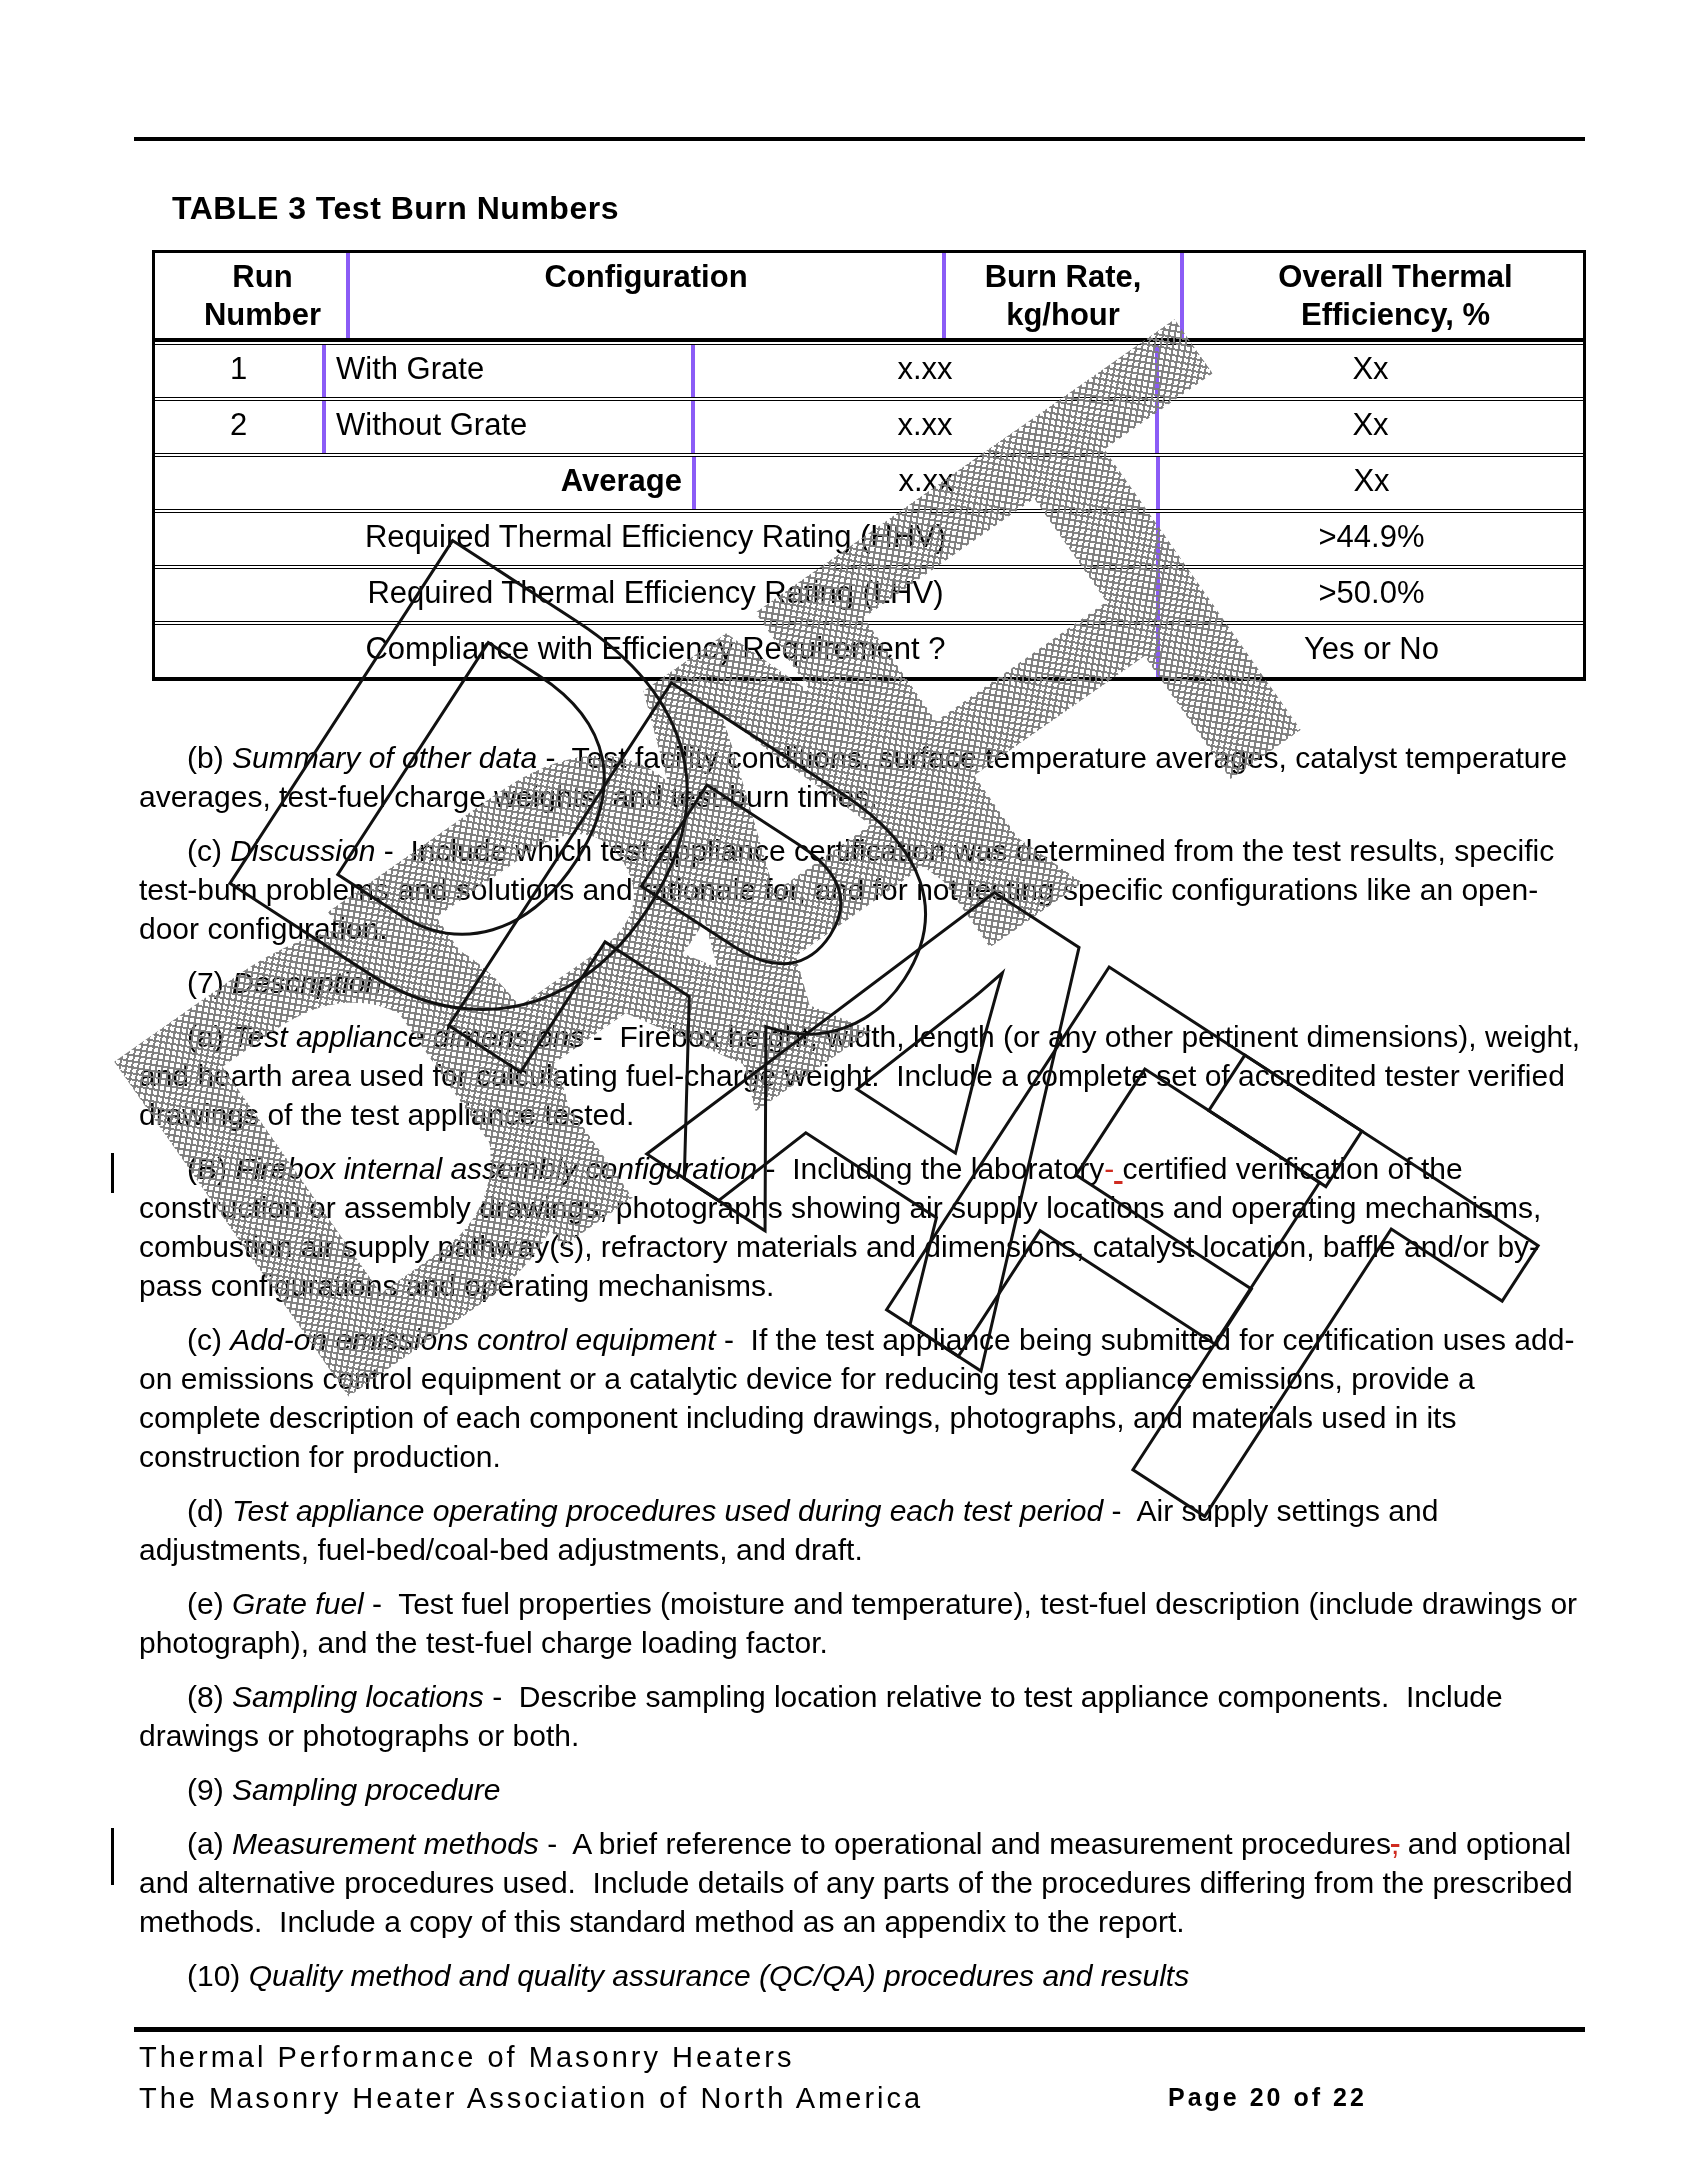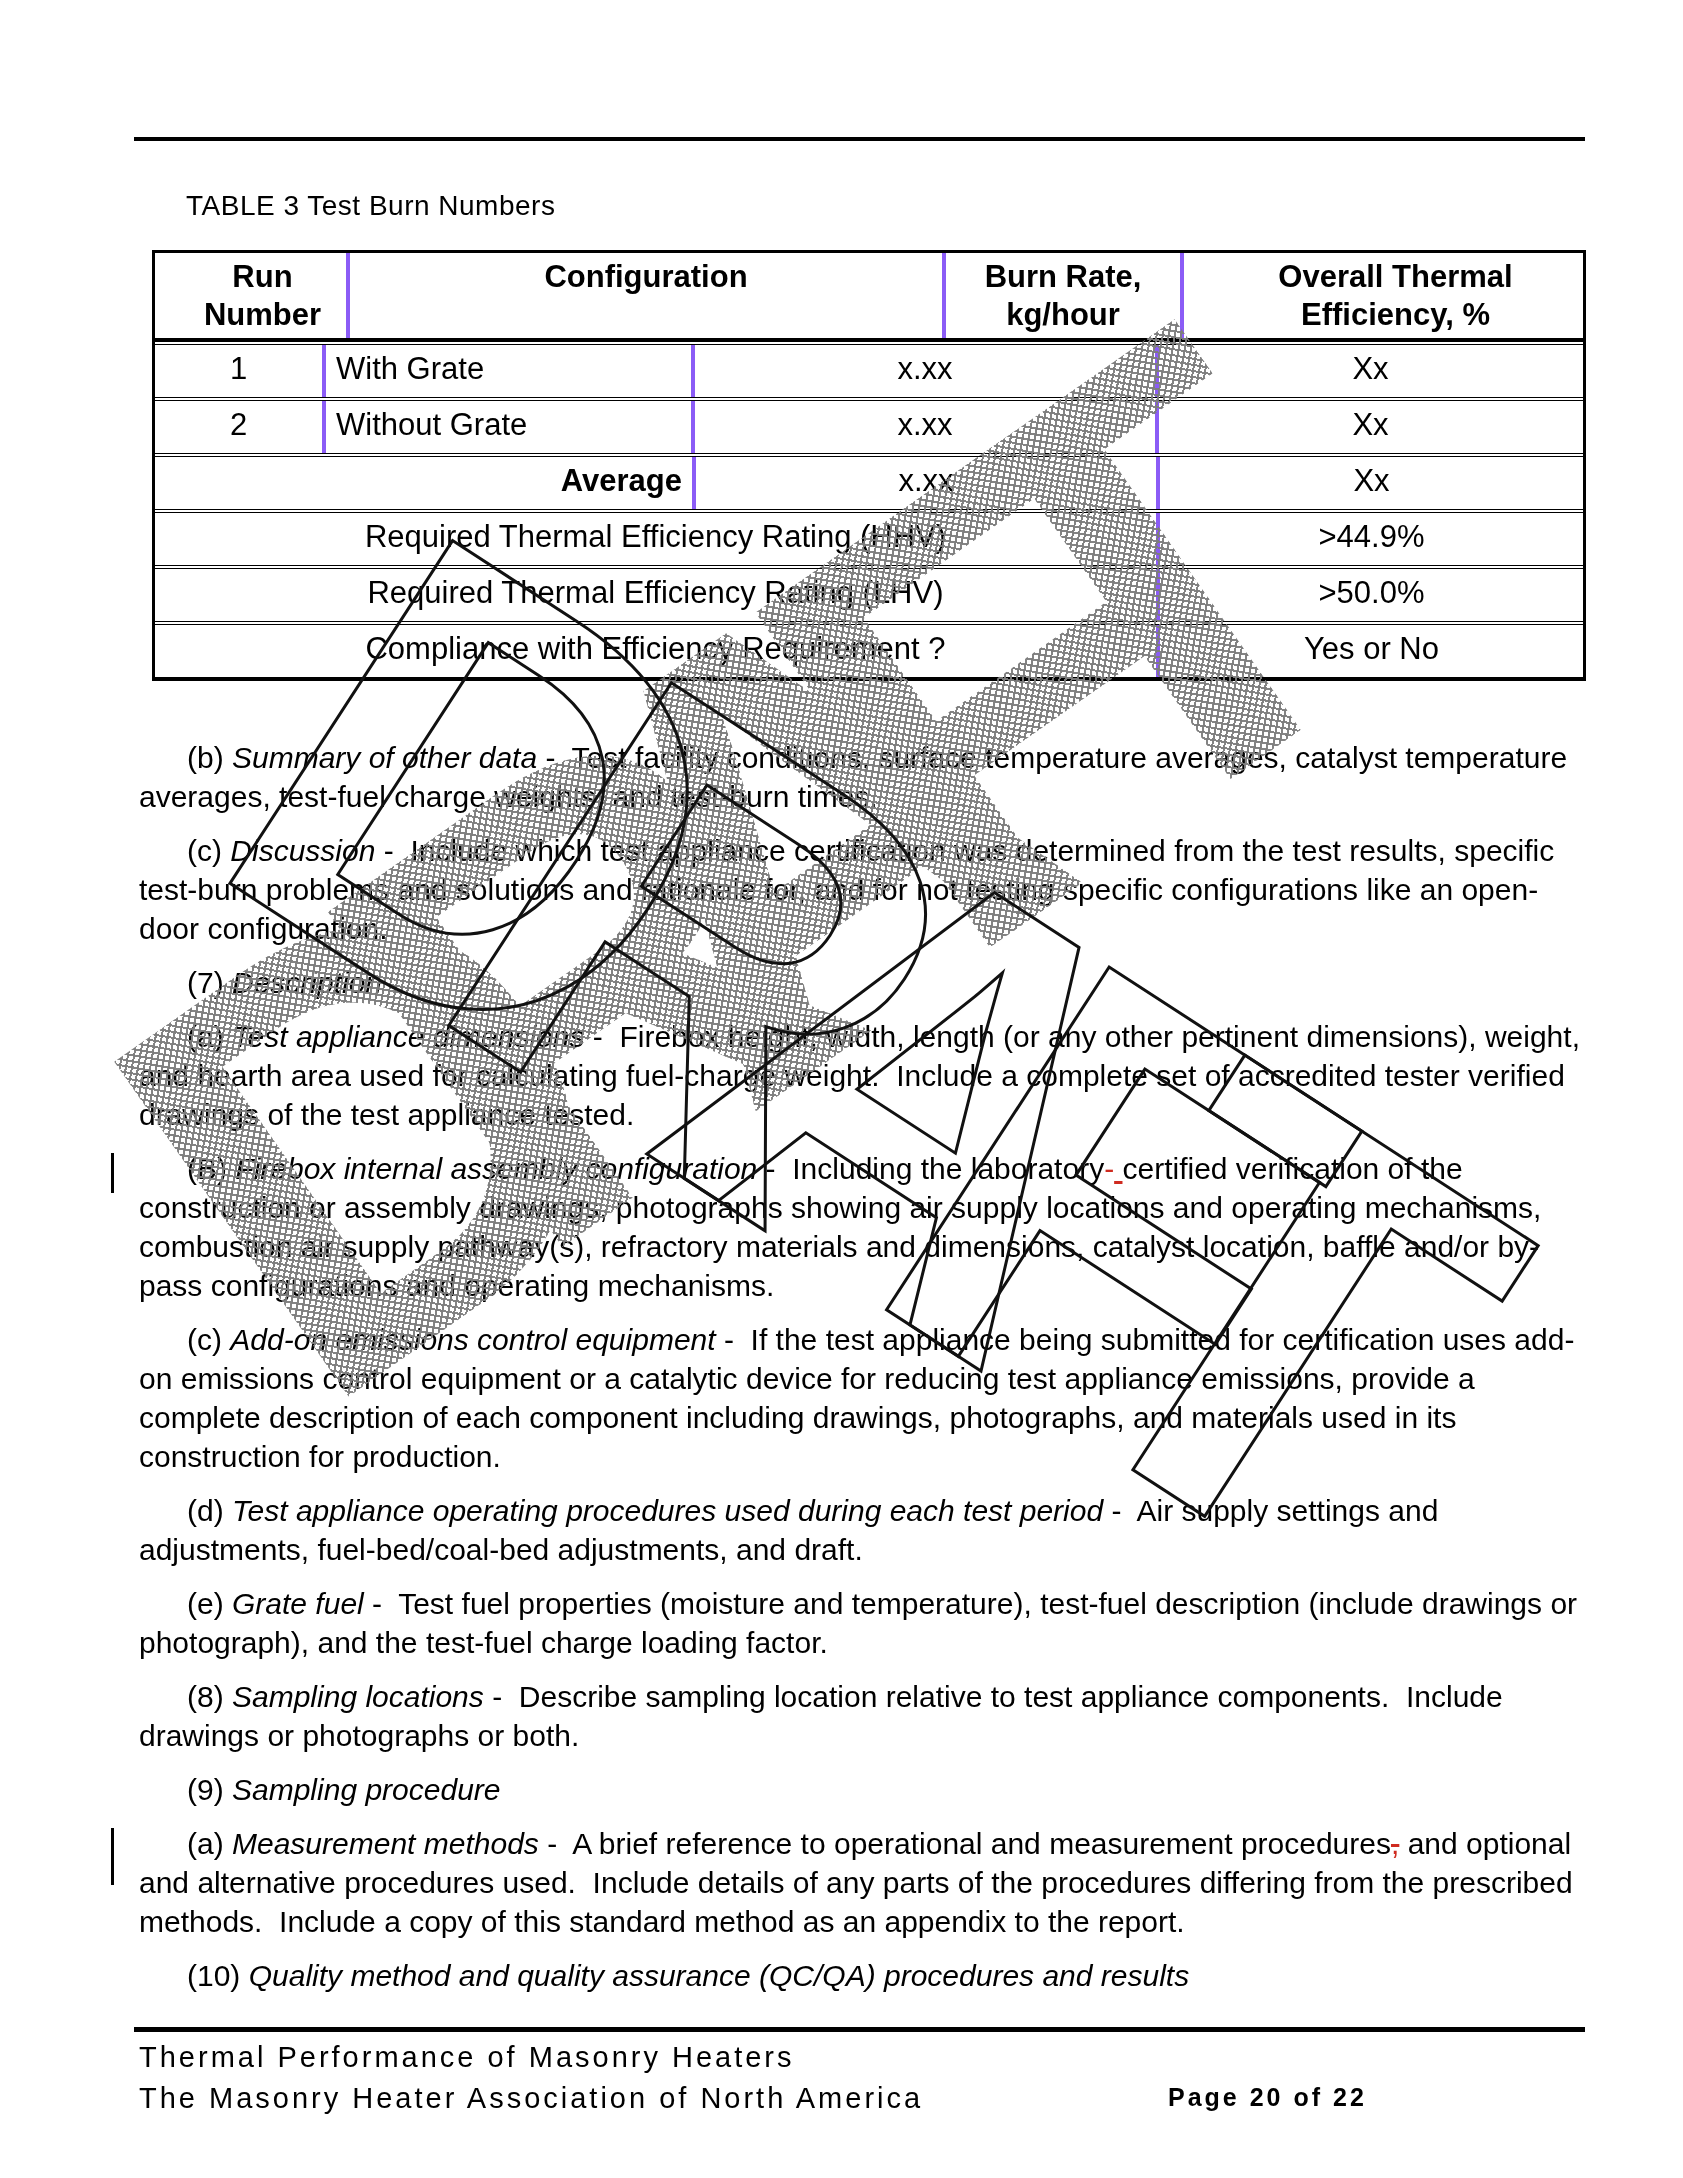--- a/index.html
+++ b/index.html
@@ -5,22 +5,22 @@
   html,body { margin:0; padding:0; background:#ffffff; }
   .page {
     position:relative; width:1683px; height:2178px; background:#ffffff;
     font-family:"Liberation Sans", sans-serif; color:#000; overflow:hidden;
   }
   .rule { position:absolute; background:#000; }
   .top-rule   { left:134px; top:137px;  width:1451px; height:4px; }
   .foot-rule  { left:134px; top:2027px; width:1451px; height:5px; }
 
   .doc-heading {
-    position:absolute; left:186px; top:190px;
-    font-size:28px; font-weight:normal; letter-spacing:0.5px;
+    position:absolute; left:172px; top:190px;
+    font-size:32px; font-weight:bold; letter-spacing:0.5px;
   }
 
   
   .tbl { position:absolute; left:152px; top:250px; width:1434px;
          border:3px solid #000; box-sizing:border-box; }
   .trow { display:grid; border-top:1.5px solid #000; border-bottom:1.5px solid #000;
           margin-top:2px; box-sizing:border-box; }
   .trow:first-child { margin-top:0; border-top:none;padding-left:24px; }
   .trow.thead { border-top:none; border-bottom:4px solid #000; min-height:85px; }
   .trow.tdata { min-height:54px; }

